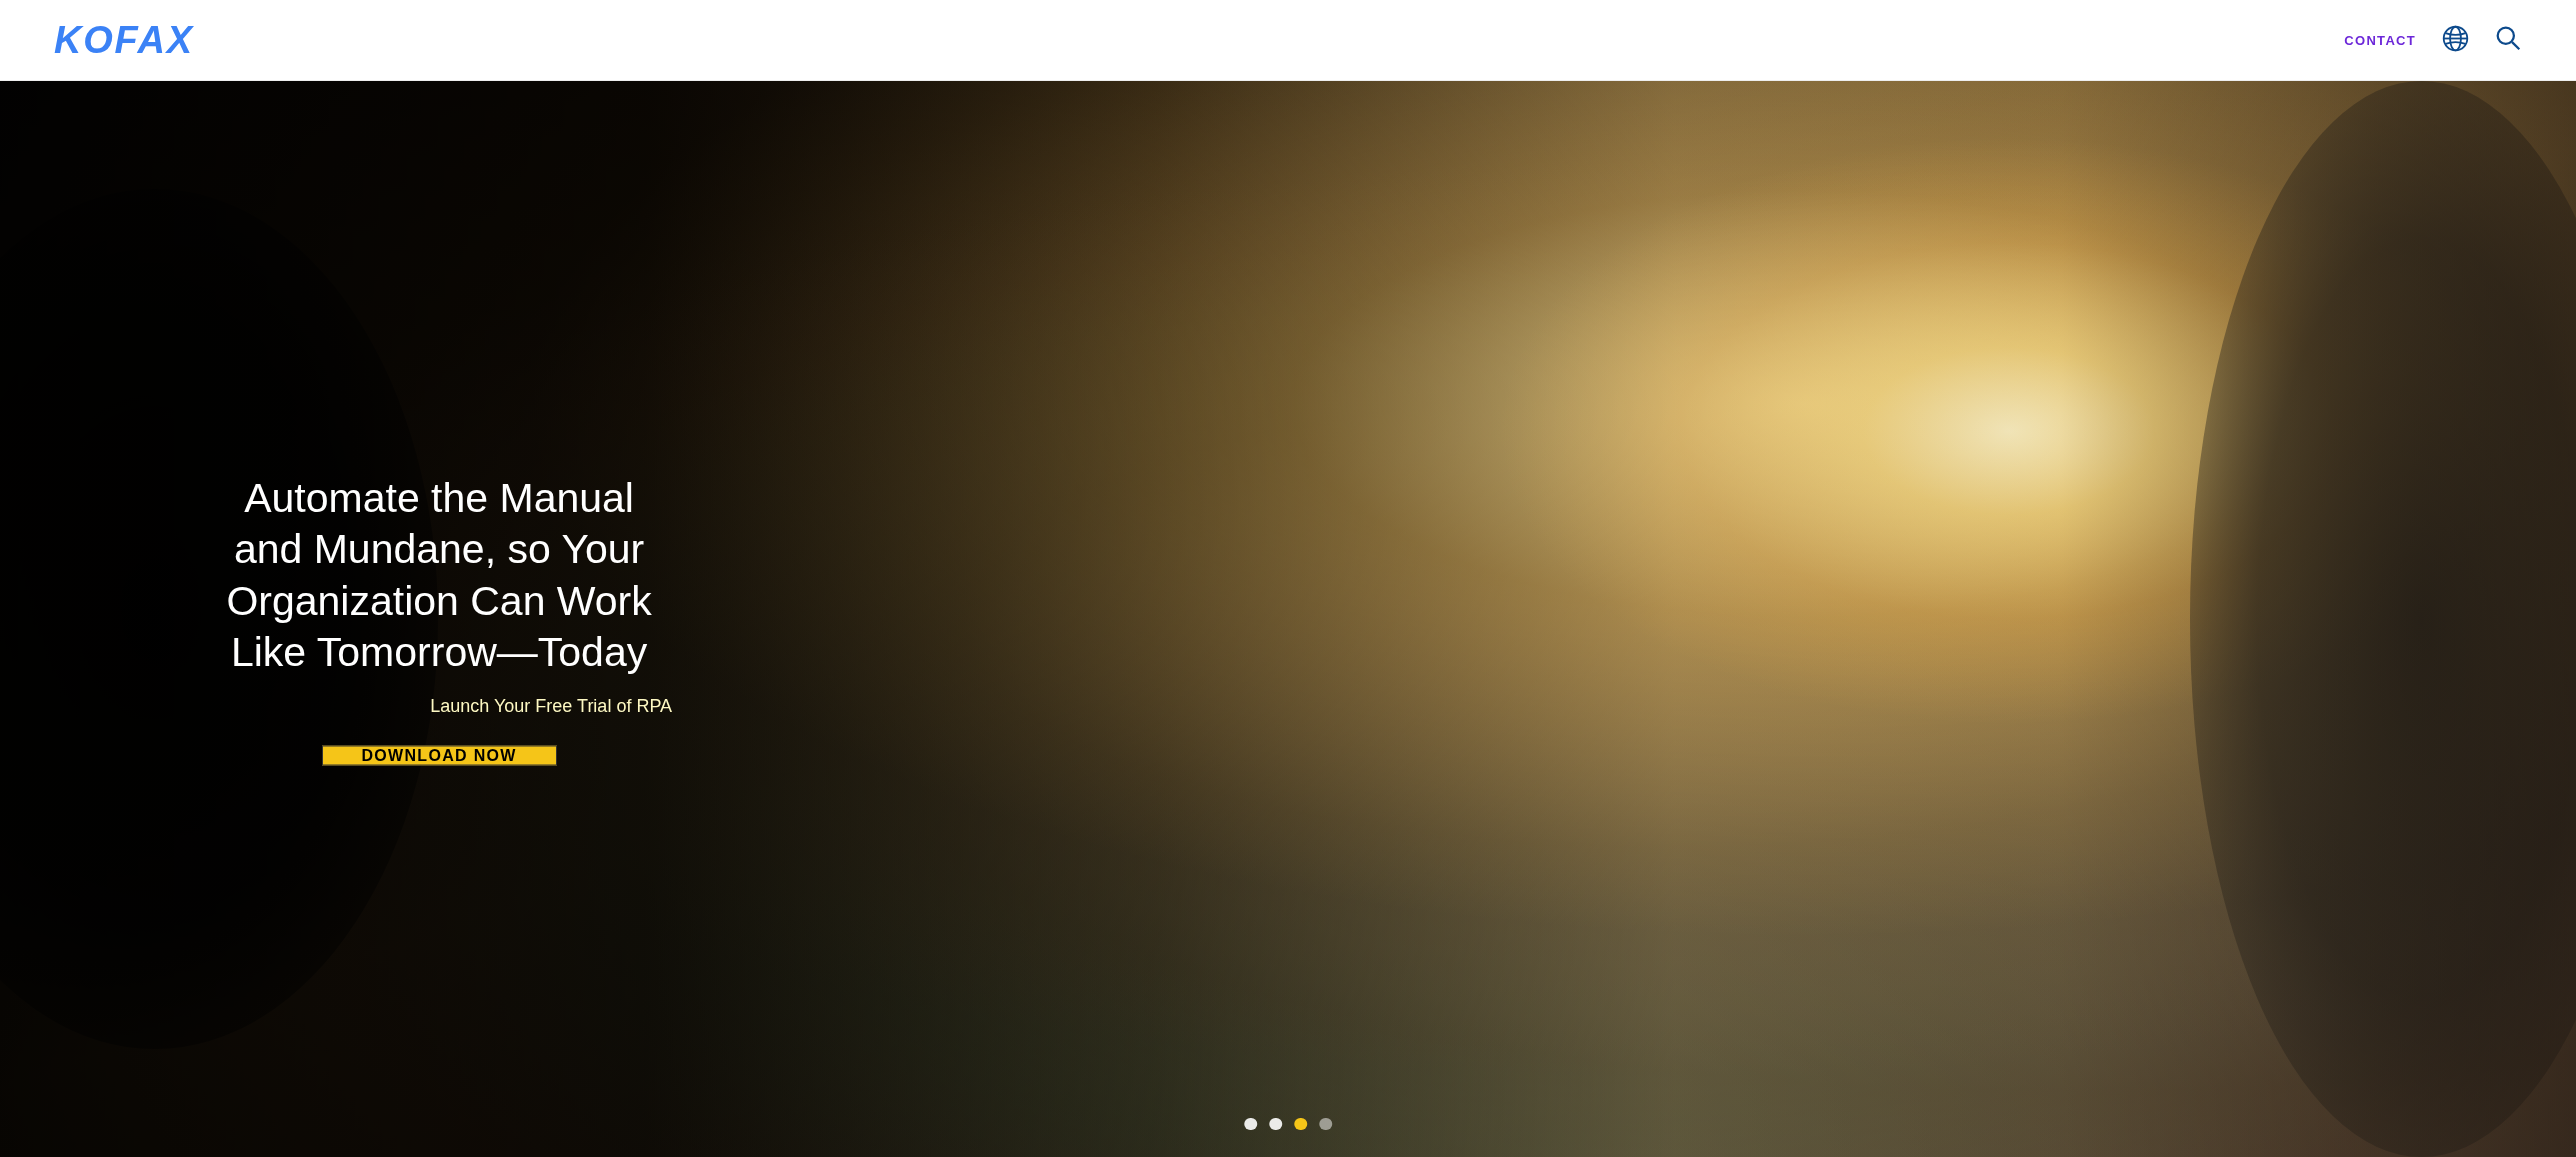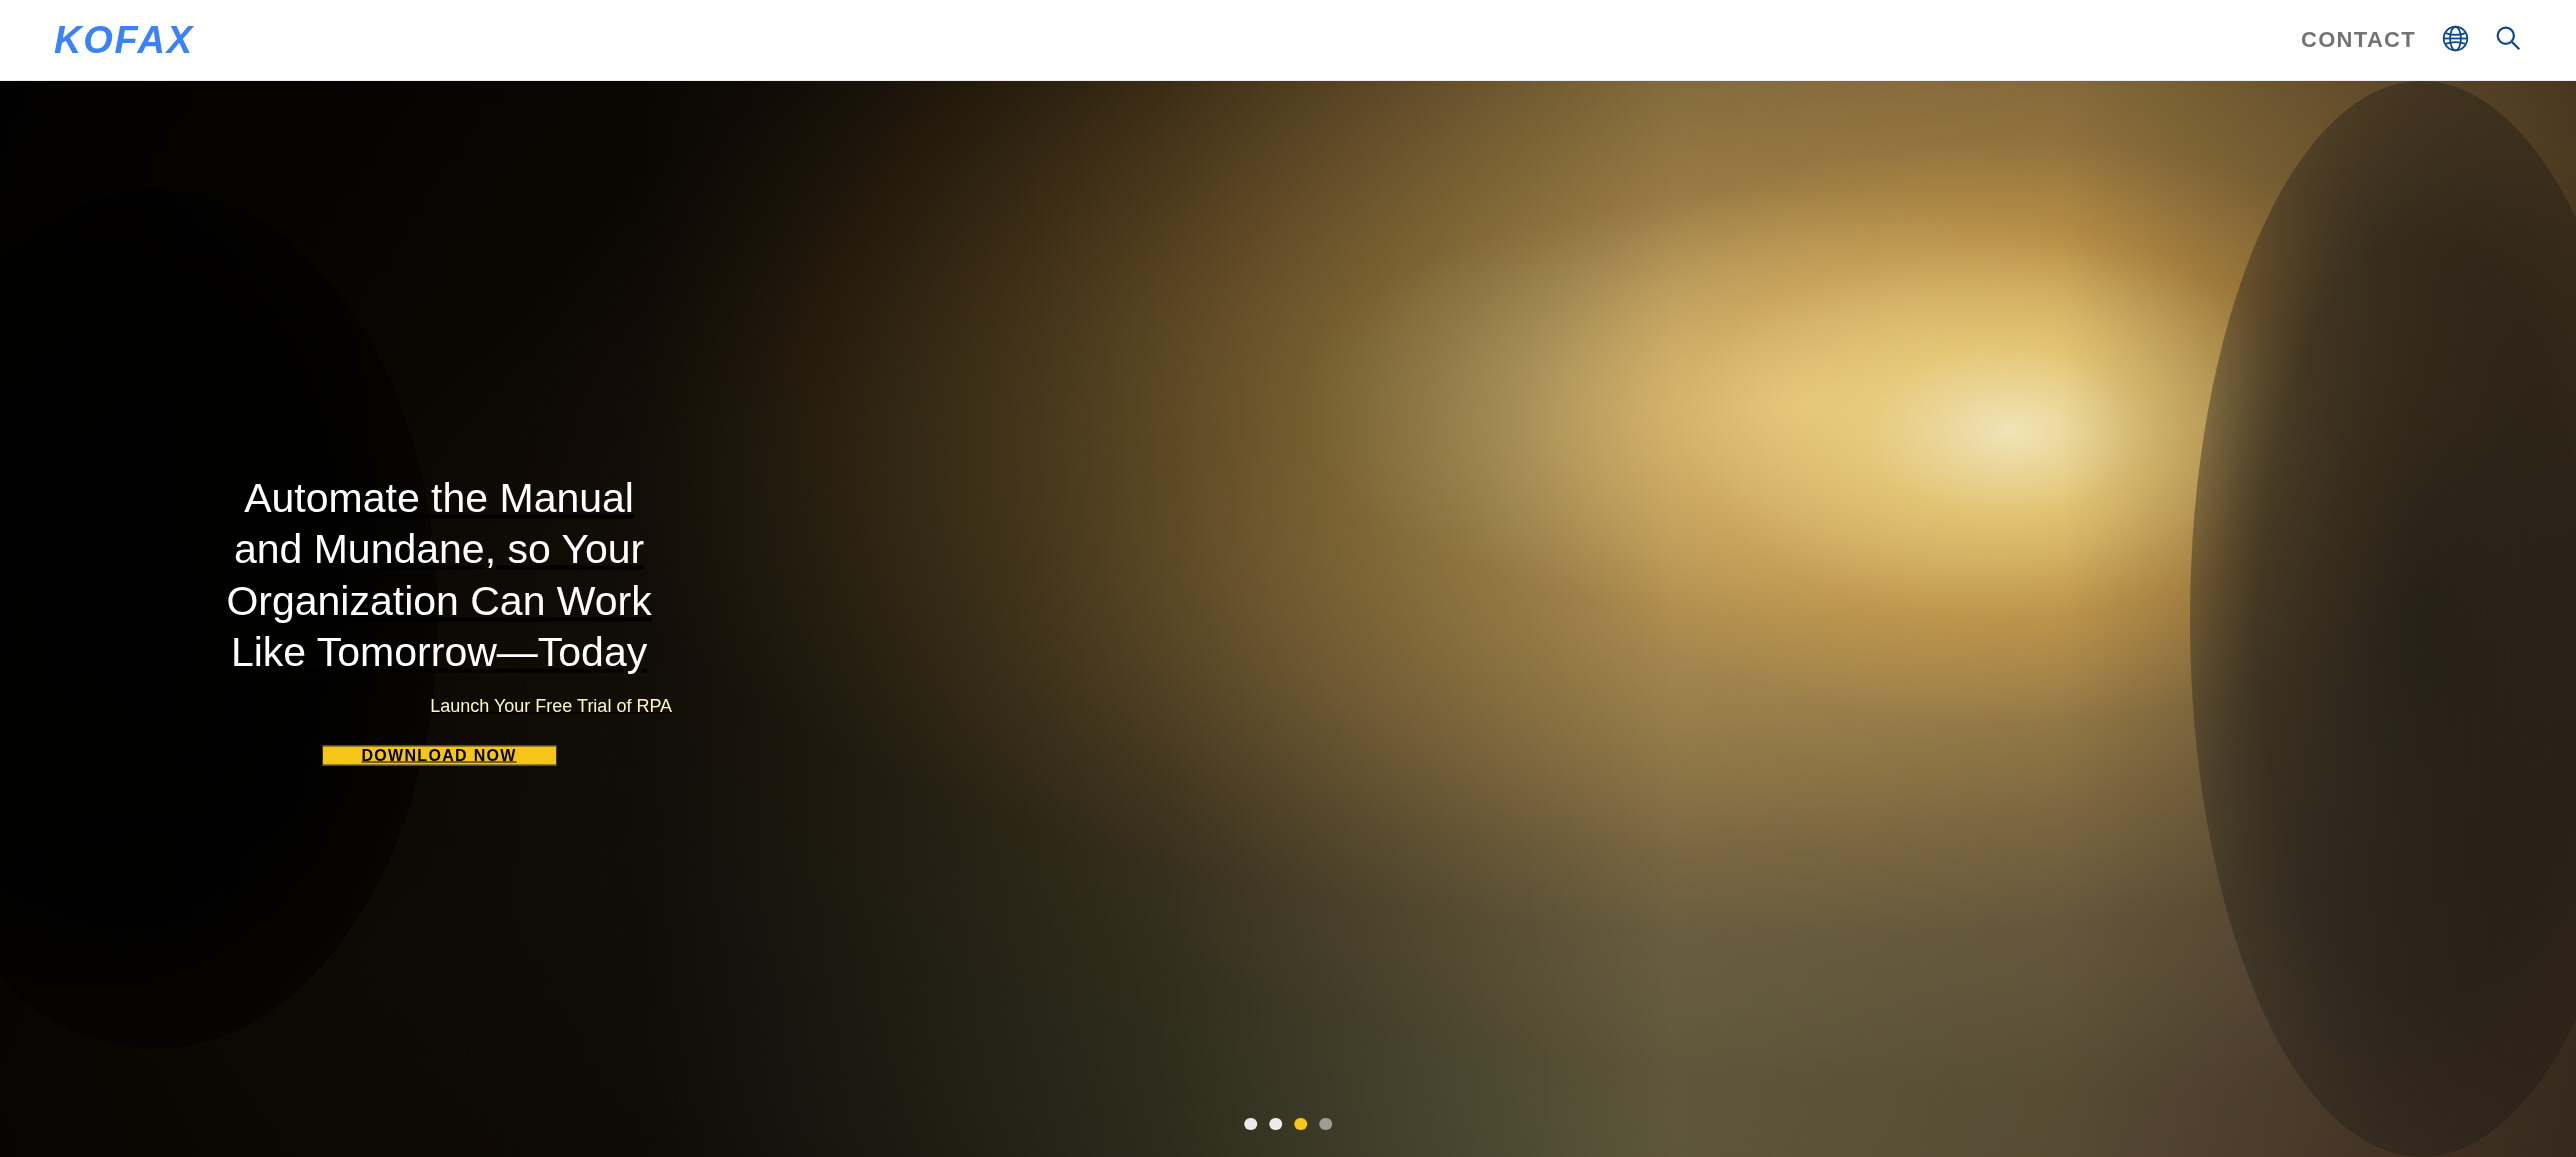--- a/index.html
+++ b/index.html
@@ -58,23 +58,23 @@
     }
 
     .nav-right {
       display: flex;
       align-items: center;
       gap: 25px;
       margin-left: auto;
     }
 
     .contact-link {
-      font-size: 22px;
+      font-size: 13px;
       font-weight: 700;
-      color: #737373;
+      color: #6d28d9;
       text-transform: uppercase;
       letter-spacing: 1.3px;
       cursor: pointer;
       text-align: center;
     }
 
     .globe-icon-wrap {
       cursor: pointer;
     }
 
@@ -172,21 +172,20 @@
       border-radius: 50%;
     }
 
     .hero-content {
       position: absolute;
       left: 8%;
       top: 50%;
       transform: translateY(-50%);
       z-index: 3;
       max-width: 466px;
-      text-decoration: underline;
     }
 
     .hero-title {
       font-size: 41px;
       font-weight: 400;
       color: #ffffff;
       line-height: 1.25;
       margin-bottom: 18px;
       text-align: center;
     }

